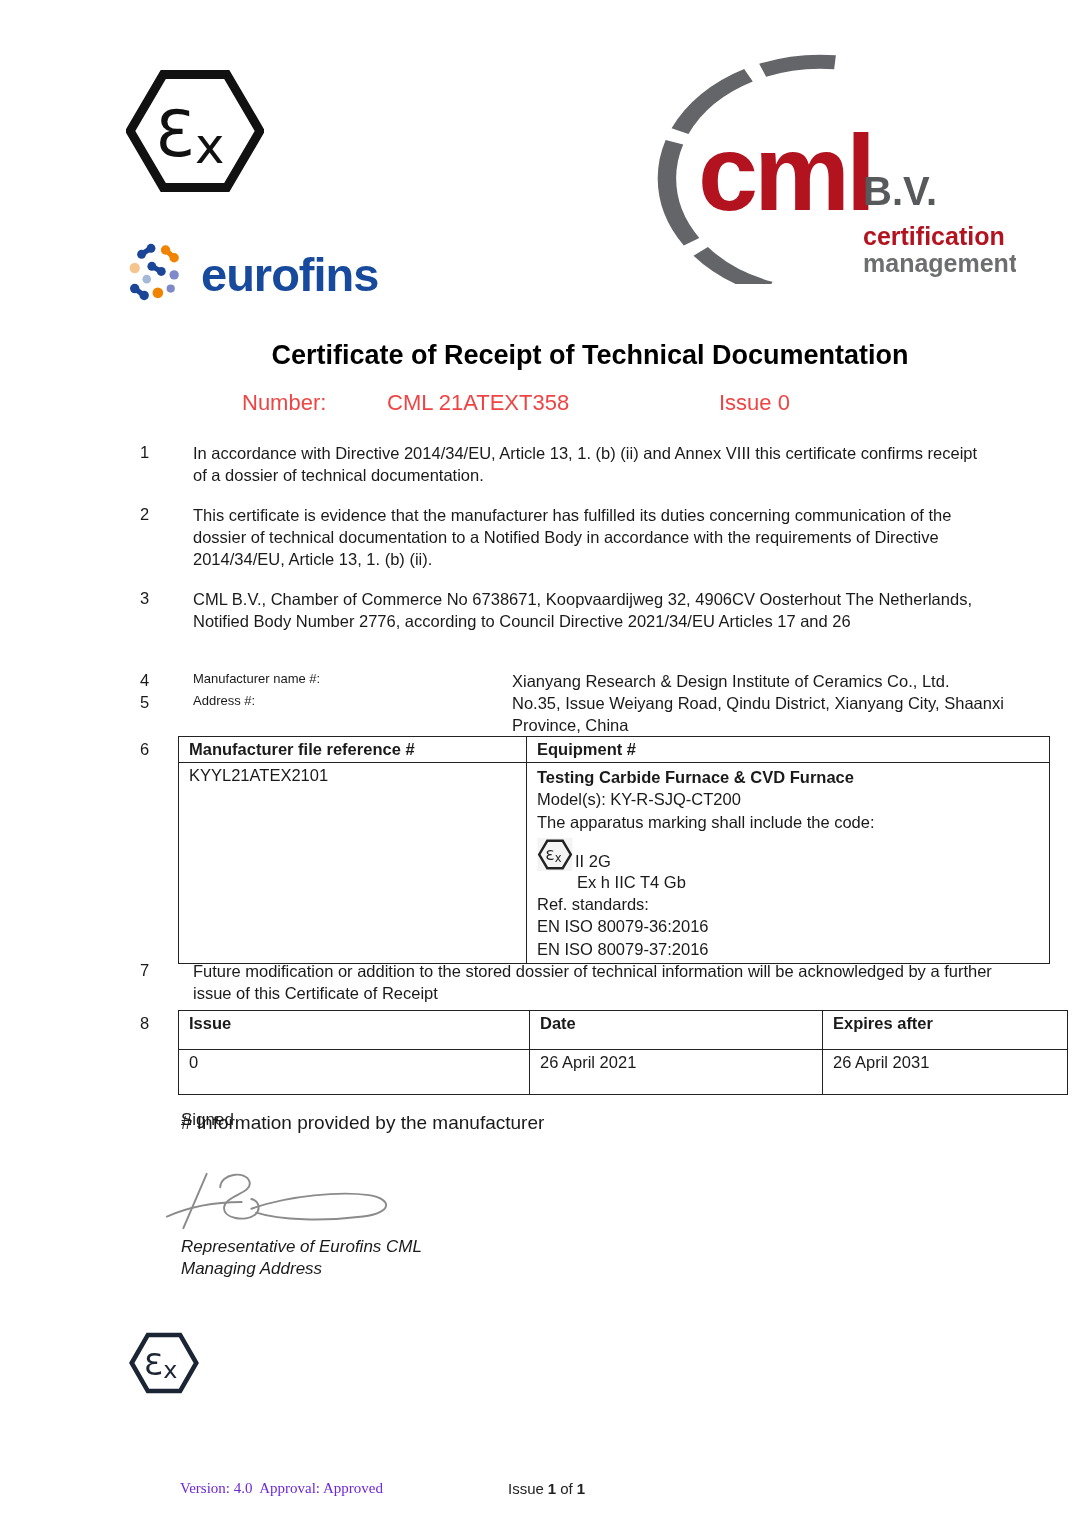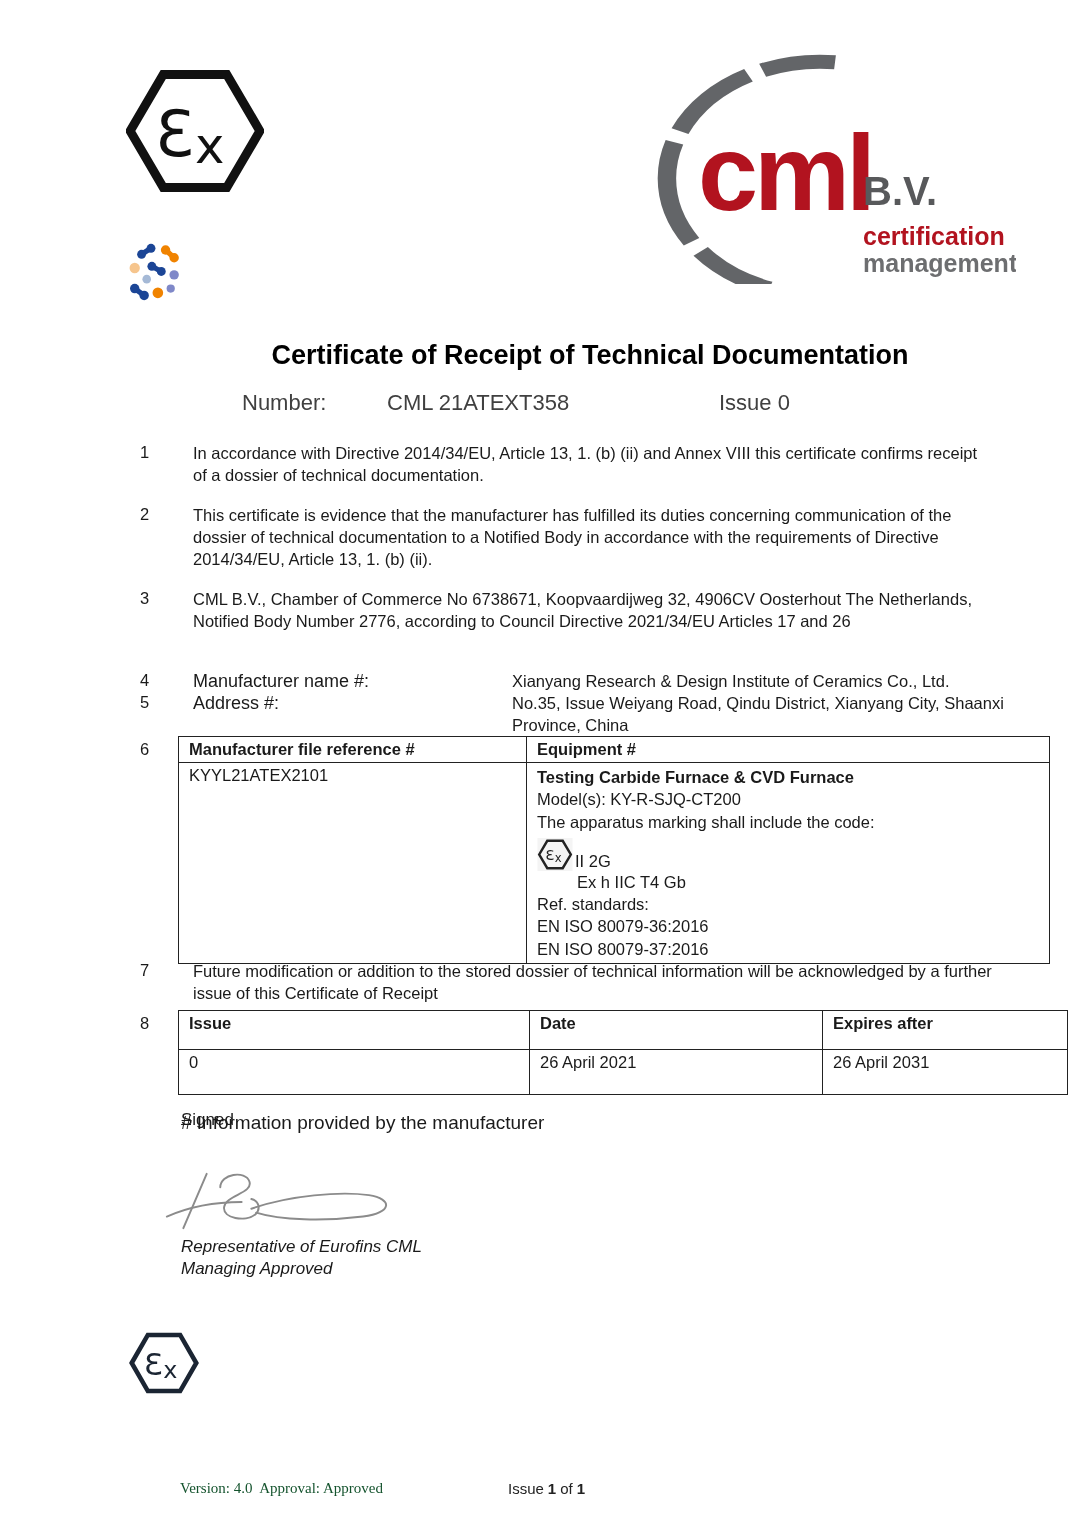--- a/index.html
+++ b/index.html
@@ -8,26 +8,26 @@
     font-family:"Liberation Sans", sans-serif;color:#1a1a1a;overflow:hidden;
   }
   
   .ex-logo{position:absolute;}
   .eurofins{position:absolute;display:flex;align-items:center;gap:14px;}
   .eurofins-text{font-size:47px;font-weight:bold;color:#17499c;letter-spacing:-1px;}
   .cml-logo{position:absolute;}
   
   .doc-title{position:absolute;left:180px;top:340px;width:820px;text-align:center;
     font-size:27px;font-weight:bold;color:#000;}
-  .num-line{position:absolute;top:390px;font-size:22px;color:#404040;}
+  .num-line{position:absolute;top:390px;font-size:22px;color:#ef4444;}
   
   .clause-num{position:absolute;left:140px;font-size:16.5px;}
   .clause-text{position:absolute;left:193px;width:802px;font-size:16.5px;line-height:21.8px;}
   
-  .kv-label{position:absolute;left:193px;font-size:18px;}
+  .kv-label{position:absolute;left:193px;font-size:13px;}
   .kv-value{position:absolute;left:512px;width:495px;font-size:16.5px;line-height:21.8px;}
   
   table{border-collapse:collapse;table-layout:fixed;}
   .cert-table td,.cert-table th{border:1.7px solid #222;font-size:16.5px;
     text-align:left;vertical-align:top;padding:3px 10px;font-weight:normal;}
   .cert-table th{font-weight:bold;}
   .eq-table{position:absolute;left:178px;top:736px;width:829px;}
   .eq-table .c1{width:327px;}
   .eq-table .c2{width:502px;}
   .eq-line{line-height:22.3px;}
@@ -39,21 +39,21 @@
   .issue-table{position:absolute;left:178px;top:1010px;width:826px;}
   .issue-table th{height:32px;}
   .issue-table td{height:38px;}
   .it-c1{width:330px;}.it-c2{width:272px;}.it-c3{width:224px;}
   
   .footnote{position:absolute;left:181px;top:1112px;font-size:19px;}
   .signed{position:absolute;left:181px;top:1110px;font-size:17px;}
   .signature{position:absolute;left:163px;top:1166px;}
   .sig-lines{position:absolute;left:181px;top:1236px;font-size:17px;line-height:21.5px;font-style:italic;}
   .version-line{position:absolute;left:180px;top:1480px;font-size:15px;
-    font-family:"Liberation Serif", serif;white-space:pre;color:#14532d;}
+    font-family:"Liberation Serif", serif;white-space:pre;color:#6d28d9;}
   .page-line{position:absolute;left:508px;top:1480px;font-size:15px;color:#222;}
   .page-line .b{font-weight:bold;}
   .page-line span{margin-right:4px;}
 </style>
 </head>
 <body>
 
 <div class="ex-logo" style="left:126px;top:66px;">
   <svg width="138" height="130" viewBox="0 0 100 94">
     <polygon points="3,47 27,6 73,6 97,47 73,88 27,88" fill="none" stroke="#111111" stroke-width="6.5"></polygon>
@@ -77,20 +77,21 @@
         <circle cx="40" cy="33" r="5.2" fill="#1b4596"></circle>
       <circle cx="23" cy="42" r="5" fill="#a5b9d6"></circle>
       <circle cx="55" cy="37" r="5.5" fill="#7f88c8"></circle>
       <line x1="9" y1="53" x2="20" y2="61" stroke="#1b4596" stroke-width="6"></line>
       <circle cx="9" cy="53" r="5.5" fill="#1b4596"></circle>
         <circle cx="20" cy="61" r="5.5" fill="#1b4596"></circle>
       <circle cx="36" cy="58" r="6.2" fill="#f08300"></circle>
       <circle cx="51" cy="53" r="4.8" fill="#7f88c8"></circle>
     </g>
   </svg>
+  <span class="eurofins-text">eurofins</span>
 </div>
 
 <div class="cml-logo" style="left:648px;top:52px;">
   <svg width="368" height="232" viewBox="0 0 368 232">
 
     <path d="M 165.5 9.5 A 108 108 0 1 0 165.5 224.5" transform="translate(-48,0) scale(1.42,1.08) " fill="none" stroke="#636568" stroke-width="13" stroke-dasharray="52 11 72 11 96 11 60 11 34 11 30 11"></path>
     <text x="50" y="158" font-family="Liberation Sans, sans-serif" font-weight="bold" font-size="108" fill="#b2131f" letter-spacing="-4">cml</text>
     <text x="215" y="153" font-family="Liberation Sans, sans-serif" font-weight="bold" font-size="40" fill="#58595b">B.V.</text>
     <text x="215" y="193" font-family="Liberation Sans, sans-serif" font-weight="bold" font-size="25" fill="#b2131f">certification</text>
     <text x="215" y="220" font-family="Liberation Sans, sans-serif" font-weight="bold" font-size="25" fill="#6d6e70">management</text>
@@ -178,21 +179,21 @@
       <path d="M44,8 L20,64"></path>
       <path d="M3,52 C28,41 52,37 80,37"></path>
       <path d="M58,22 C58,8 84,4 88,16 C92,28 64,30 62,42 C60,54 84,58 94,50 C100,44 98,36 90,34"></path>
       <path d="M90,44 C130,30 182,26 211,30 C236,34 235,48 205,52 C165,57 120,56 95,48"></path>
     </g>
   </svg>
 </div>
 
 <div class="sig-lines">
   <div>Representative of Eurofins CML</div>
-  <div>Managing Approved</div>
+  <div>Managing Address</div>
 </div>
 
 <div class="ex-logo" style="left:127px;top:1330px;">
   <svg width="74" height="66" viewBox="0 0 100 94">
     <polygon points="4,47 27,7 73,7 96,47 73,87 27,87" fill="none" stroke="#1b2533" stroke-width="6.5"></polygon>
     <text x="21" y="64" font-family="DejaVu Sans, sans-serif" font-size="44" fill="#1b2533">Ɛ</text>
     <text x="49" y="69" font-family="DejaVu Sans, sans-serif" font-size="34" fill="#1b2533">x</text>
   </svg>
 </div>
 

